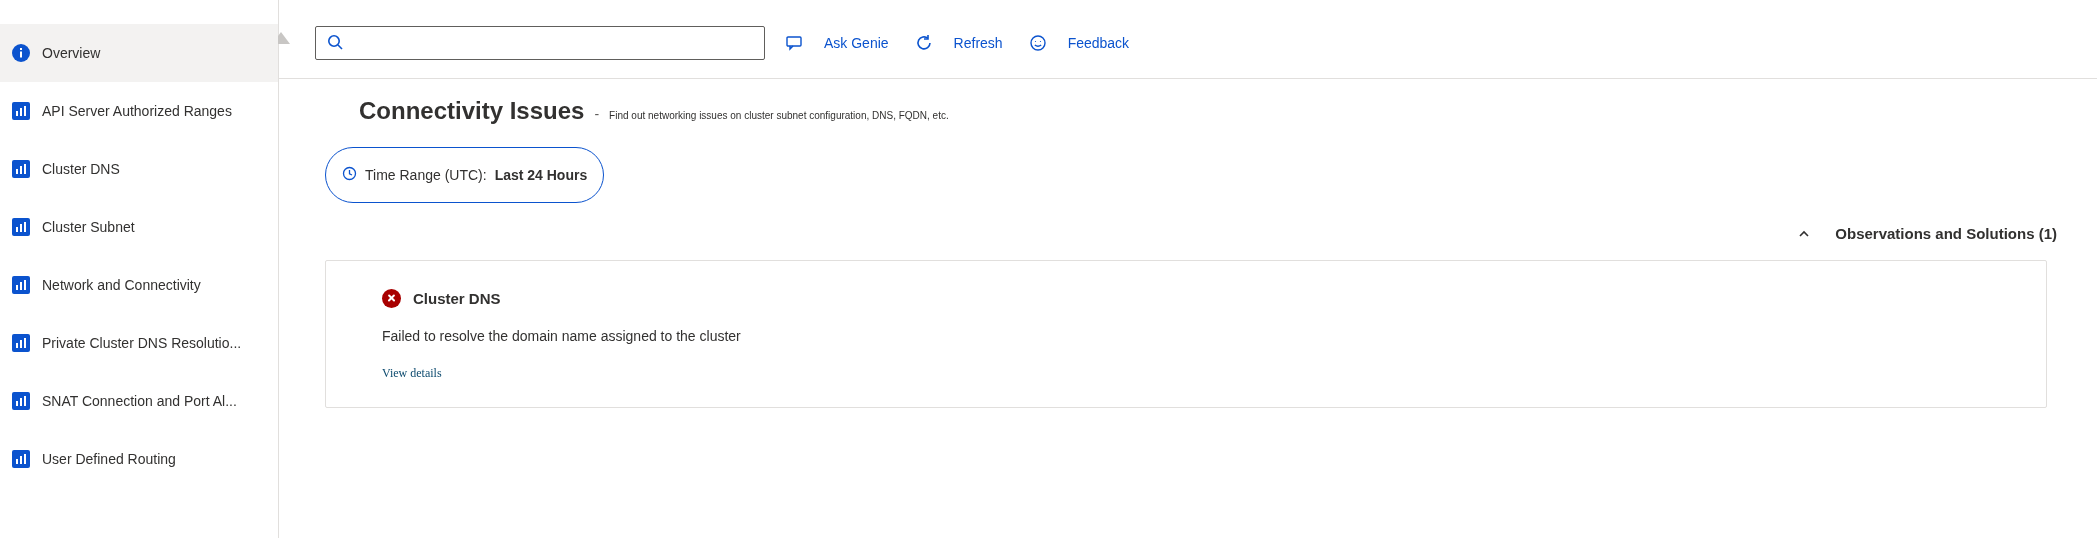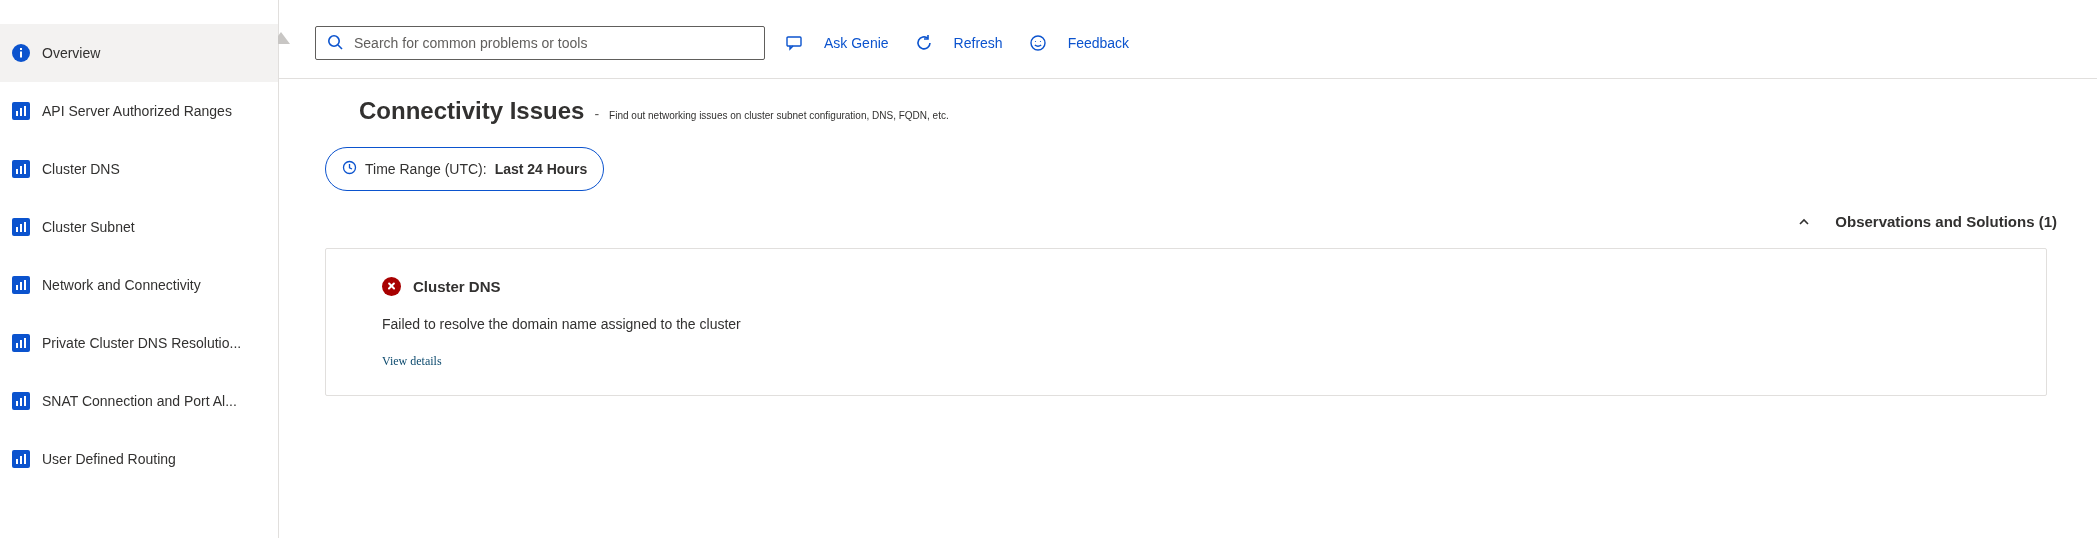--- a/index.html
+++ b/index.html
@@ -24,21 +24,21 @@
   .search-box input::placeholder { color:#605e5c; }
   .tool-link { display:flex; align-items:center; gap:21px; color:#0b53ce; cursor:pointer; padding:4px 6px; font-size:14px; }
   .tool-link svg { display:block; }
 
   .content { padding:18px 40px 0 36px; }
   .page-title-row { display:flex; align-items:baseline; gap:10px; margin-bottom:22px; }
   .page-title { font-size:24px; font-weight:600;margin-left:44px; }
   .page-subtitle { font-size:10px; color:#323130; }
   .page-subtitle-sep { color:#605e5c; }
 
-  .time-pill { display:inline-flex; align-items:center; gap:8px; border:1px solid #0b53ce; color:#323130; border-radius:999px; padding:12px 16px; margin-left:10px; margin-bottom:22px; cursor:pointer; font-size:14px; }
+  .time-pill { display:inline-flex; align-items:center; gap:8px; border:1px solid #0b53ce; color:#323130; border-radius:999px; padding:18px 16px; margin-left:10px; margin-bottom:22px; cursor:pointer; font-size:14px; }
   .time-pill svg { color:#0b53ce; }
   .time-pill-bold { font-weight:600; }
 
   .obs-header { display:flex; align-items:center; gap:24px; margin-left:10px; font-weight:600; font-size:15px; margin-bottom:18px; cursor:pointer;justify-content:flex-end; }
   .obs-caret { width:14px; height:14px; display:flex; align-items:center; justify-content:center; color:#323130; }
 
   .obs-card { border:1px solid #e1dfdd; border-radius:2px; margin-left:10px; margin-right:10px; padding:28px 56px 26px 56px; }
   .obs-card-title-row { display:flex; align-items:center; gap:12px; margin-bottom:20px; }
   .err-circle { width:19px; height:19px; border-radius:50%; background:#a80000; display:flex; align-items:center; justify-content:center; }
   .err-circle::before, .err-circle::after { content:""; position:absolute; width:9px; height:2.2px; background:#fff; border-radius:1px; }
@@ -149,21 +149,20 @@
   <div class="main">
 
     <div class="toolbar">
       <div class="search-box">
         <span>
           <svg width="18" height="18" viewBox="0 0 18 18" fill="none" stroke="#0b53ce" stroke-width="1.6">
               <circle cx="8" cy="8" r="5.2"></circle>
               <line x1="12" y1="12" x2="16" y2="16"></line>
             </svg>
         </span>
-        <input type="text" placeholder="Search for common problems or tools" style="">
       </div>
 
       <div class="tool-link">
         <span>
           <svg width="18" height="18" viewBox="0 0 18 18" fill="none" stroke="#0b53ce" stroke-width="1.4">
               <rect x="2" y="3" width="14" height="9" rx="1"></rect>
               <path d="M5 12 L5 15 L8 12"></path>
             </svg>
         </span>
         <span>Ask Genie</span>

